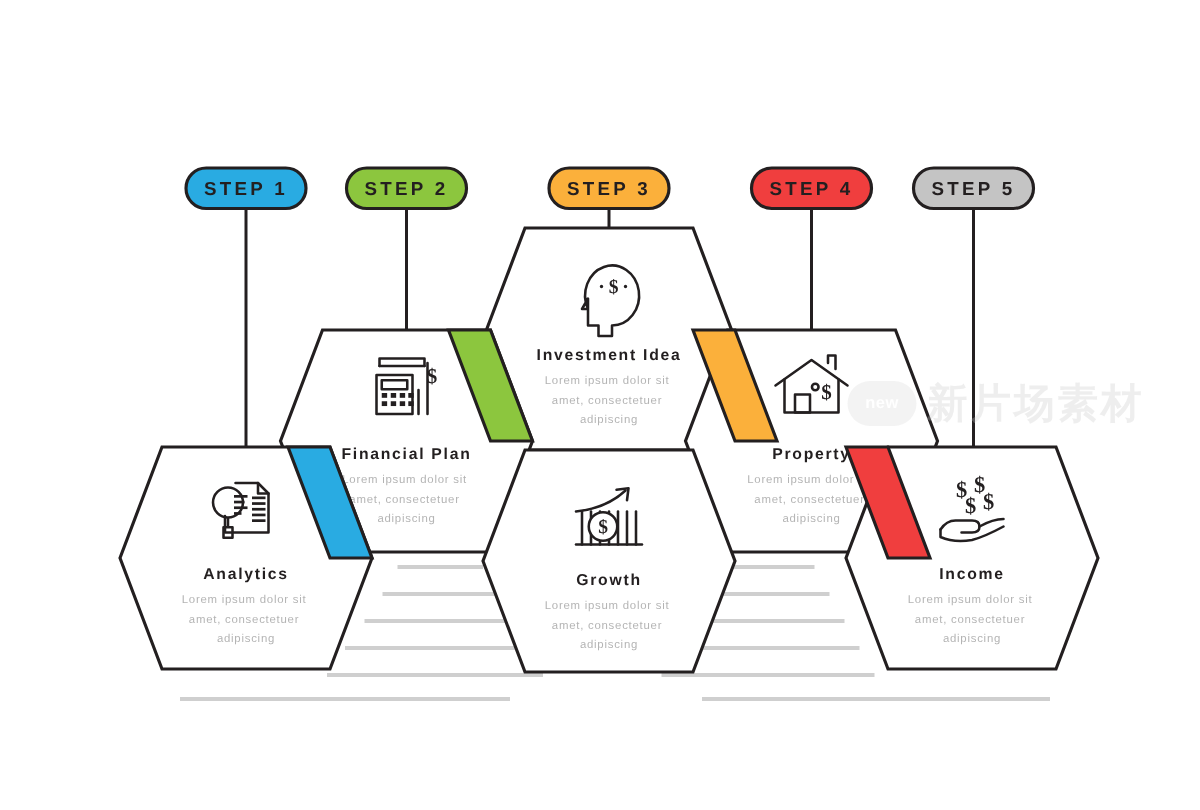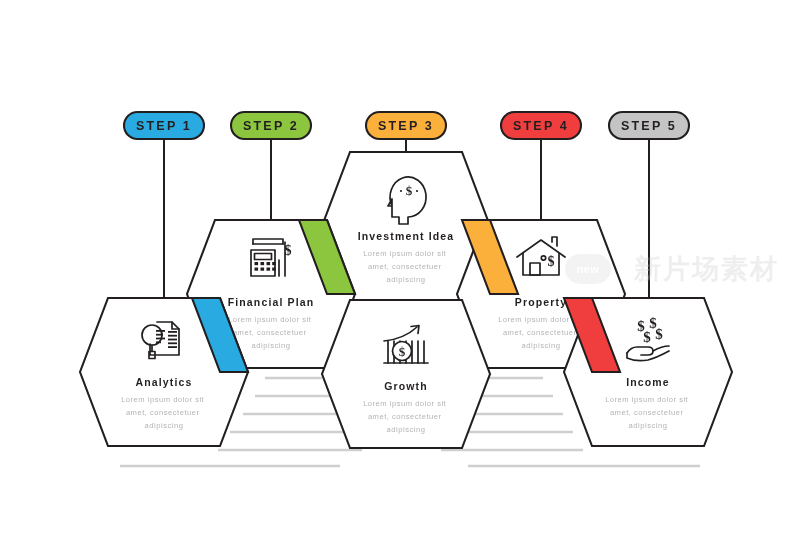--- a/index.html
+++ b/index.html
@@ -34,21 +34,21 @@
   .ico-f{fill:#231f20;stroke:none;}
   .ico-txt{font-family:"Liberation Serif","DejaVu Serif",serif;font-size:12px;font-weight:700;fill:#231f20;text-anchor:middle;}
 
   
   .wm-wrap{position:absolute;left:565px;top:243px;width:230px;height:52px;opacity:.30;
            display:flex;align-items:center;gap:7px;pointer-events:none;}
   .wm-badge{width:46px;height:30px;border-radius:15px;background:#d9d9d9;
             display:flex;align-items:center;justify-content:center;
             font-size:11px;font-weight:700;color:#ffffff;letter-spacing:.3px;
             font-family:"Liberation Sans",sans-serif;}
-  .wm-cn{font-family:"DejaVu Sans",sans-serif;font-size:27px;font-weight:700;color:#c9c9c9;letter-spacing:2px;margin-left:16px;}
+  .wm-cn{font-family:"DejaVu Sans",sans-serif;font-size:27px;font-weight:700;color:#c9c9c9;letter-spacing:2px;}
 </style>
 </head>
 <body>
 
 <div id="stage">
 
   <svg id="infographic" viewBox="0 0 800 540">
 
     <g>
       <line class="deco-line" x1="265" y1="378" x2="322" y2="378"></line>

